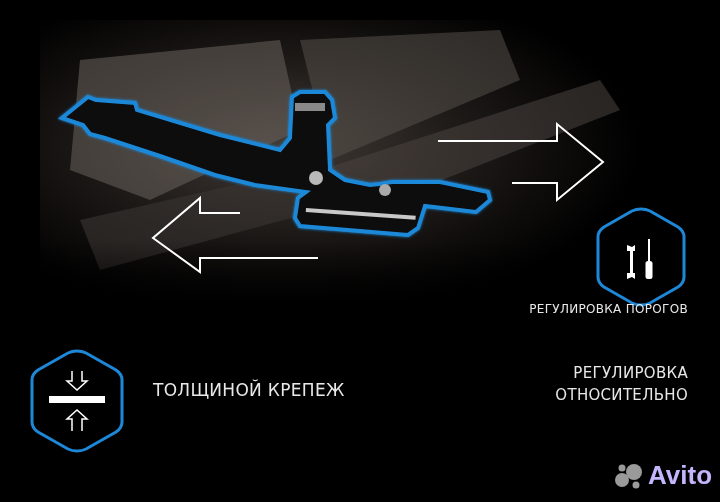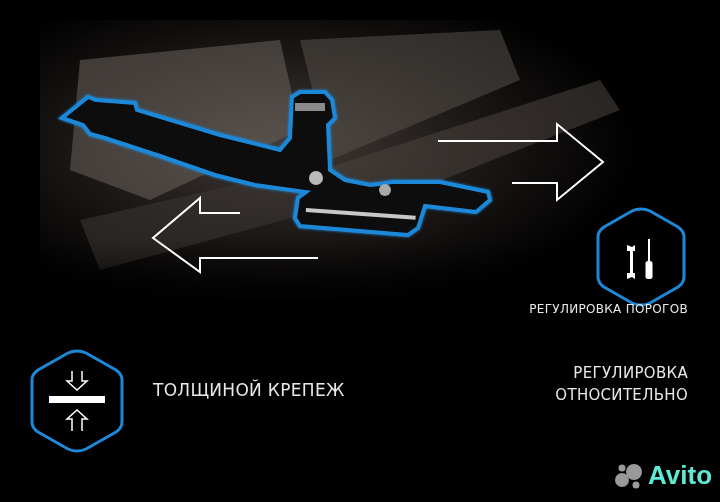--- a/index.html
+++ b/index.html
@@ -6,21 +6,21 @@
   .canvas{position:relative;width:720px;height:502px;overflow:hidden;background:#000;font-family:"DejaVu Sans","Liberation Sans",sans-serif;color:#e8e8e8;}
   .photo{position:absolute;left:0;top:0;width:720px;height:320px;}
   .txt{position:absolute;letter-spacing:0.3px;white-space:nowrap;}
   .t-right1{right:32px;top:302px;font-size:12px;}
   .t-right2{right:32px;top:342px;font-size:15px;margin-top:44px;}
   .t-right3{right:32px;top:364px;font-size:15px;}
   .t-left1{left:153px;top:380px;font-size:17px;}
   .t-left2{left:153px;top:405px;font-size:17px;}
   .hex{position:absolute;}
   .logo{position:absolute;left:614px;top:460px;display:flex;align-items:center;gap:4px;}
-  .logo-text{font-family:"Liberation Sans",sans-serif;font-weight:bold;font-size:26px;color:#5eead4;}
+  .logo-text{font-family:"Liberation Sans",sans-serif;font-weight:bold;font-size:26px;color:#c4b5fd;}
 </style>
 </head>
 <body>
 
 <div class="canvas">
 
   <svg class="photo" viewBox="0 0 720 320" width="720" height="320">
     <defs>
       <radialGradient id="vg" cx="0.4" cy="0.45" r="0.6">
         <stop offset="0" stop-color="#4a423d"></stop>

